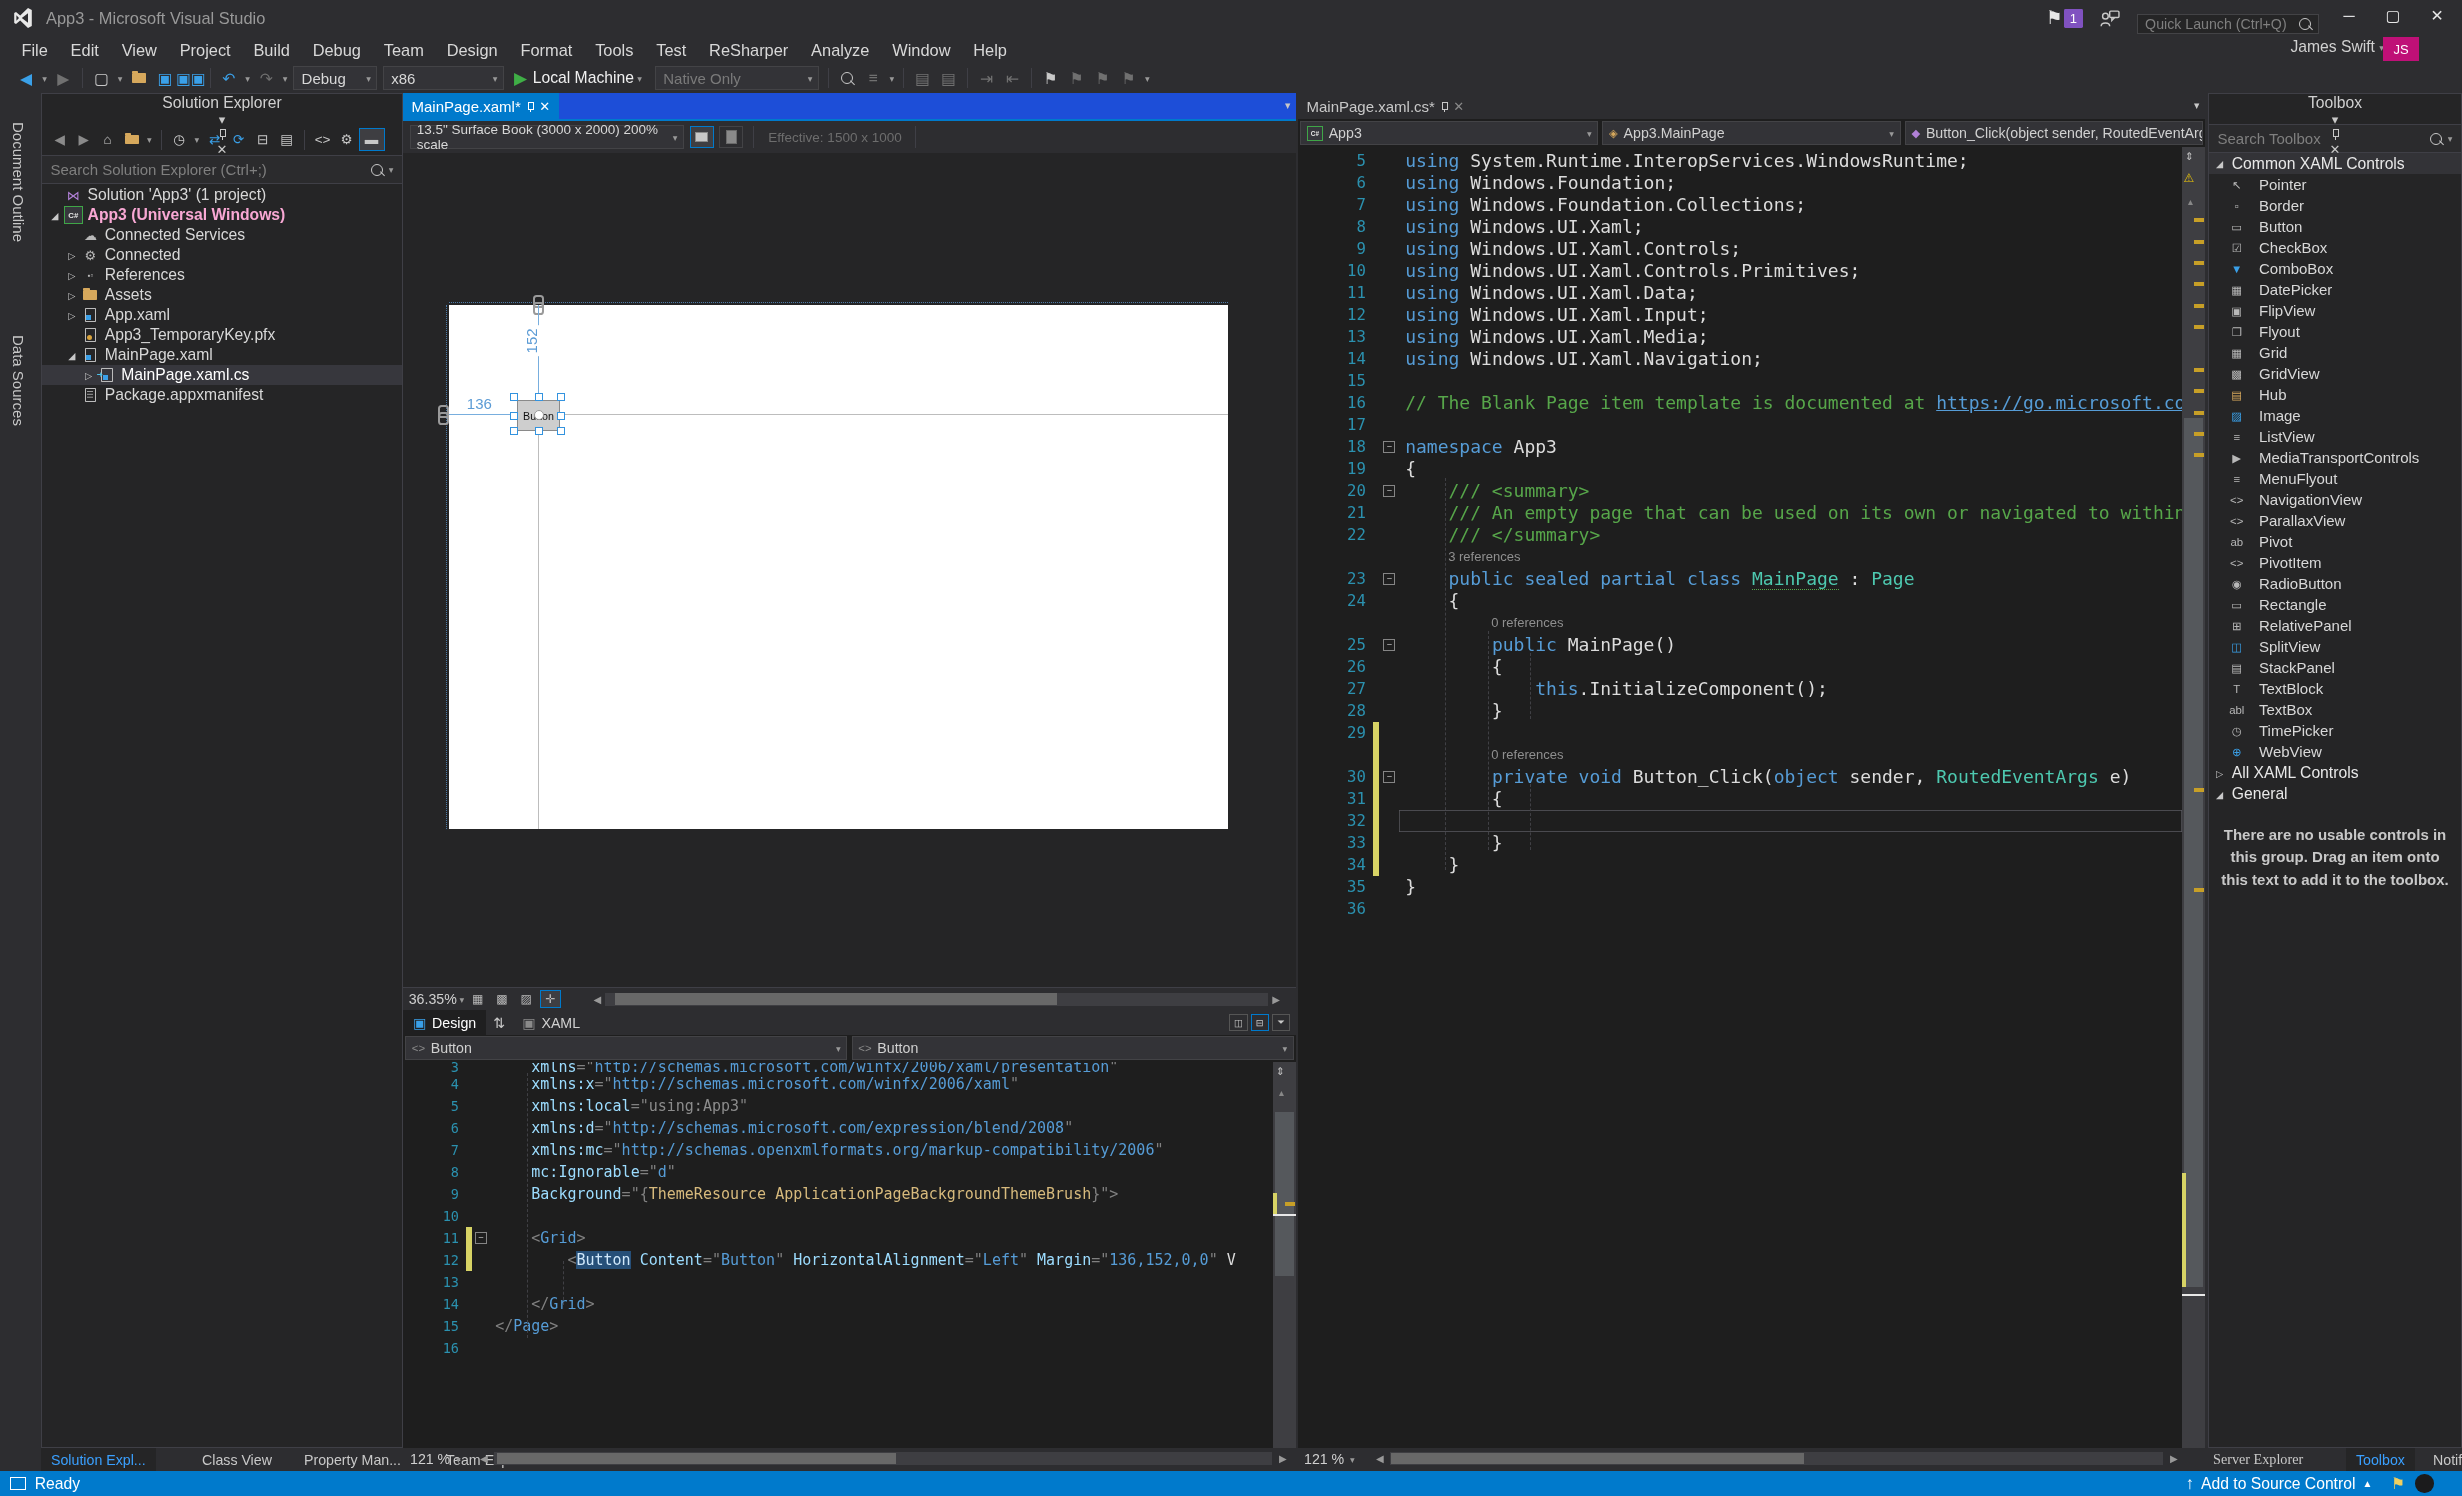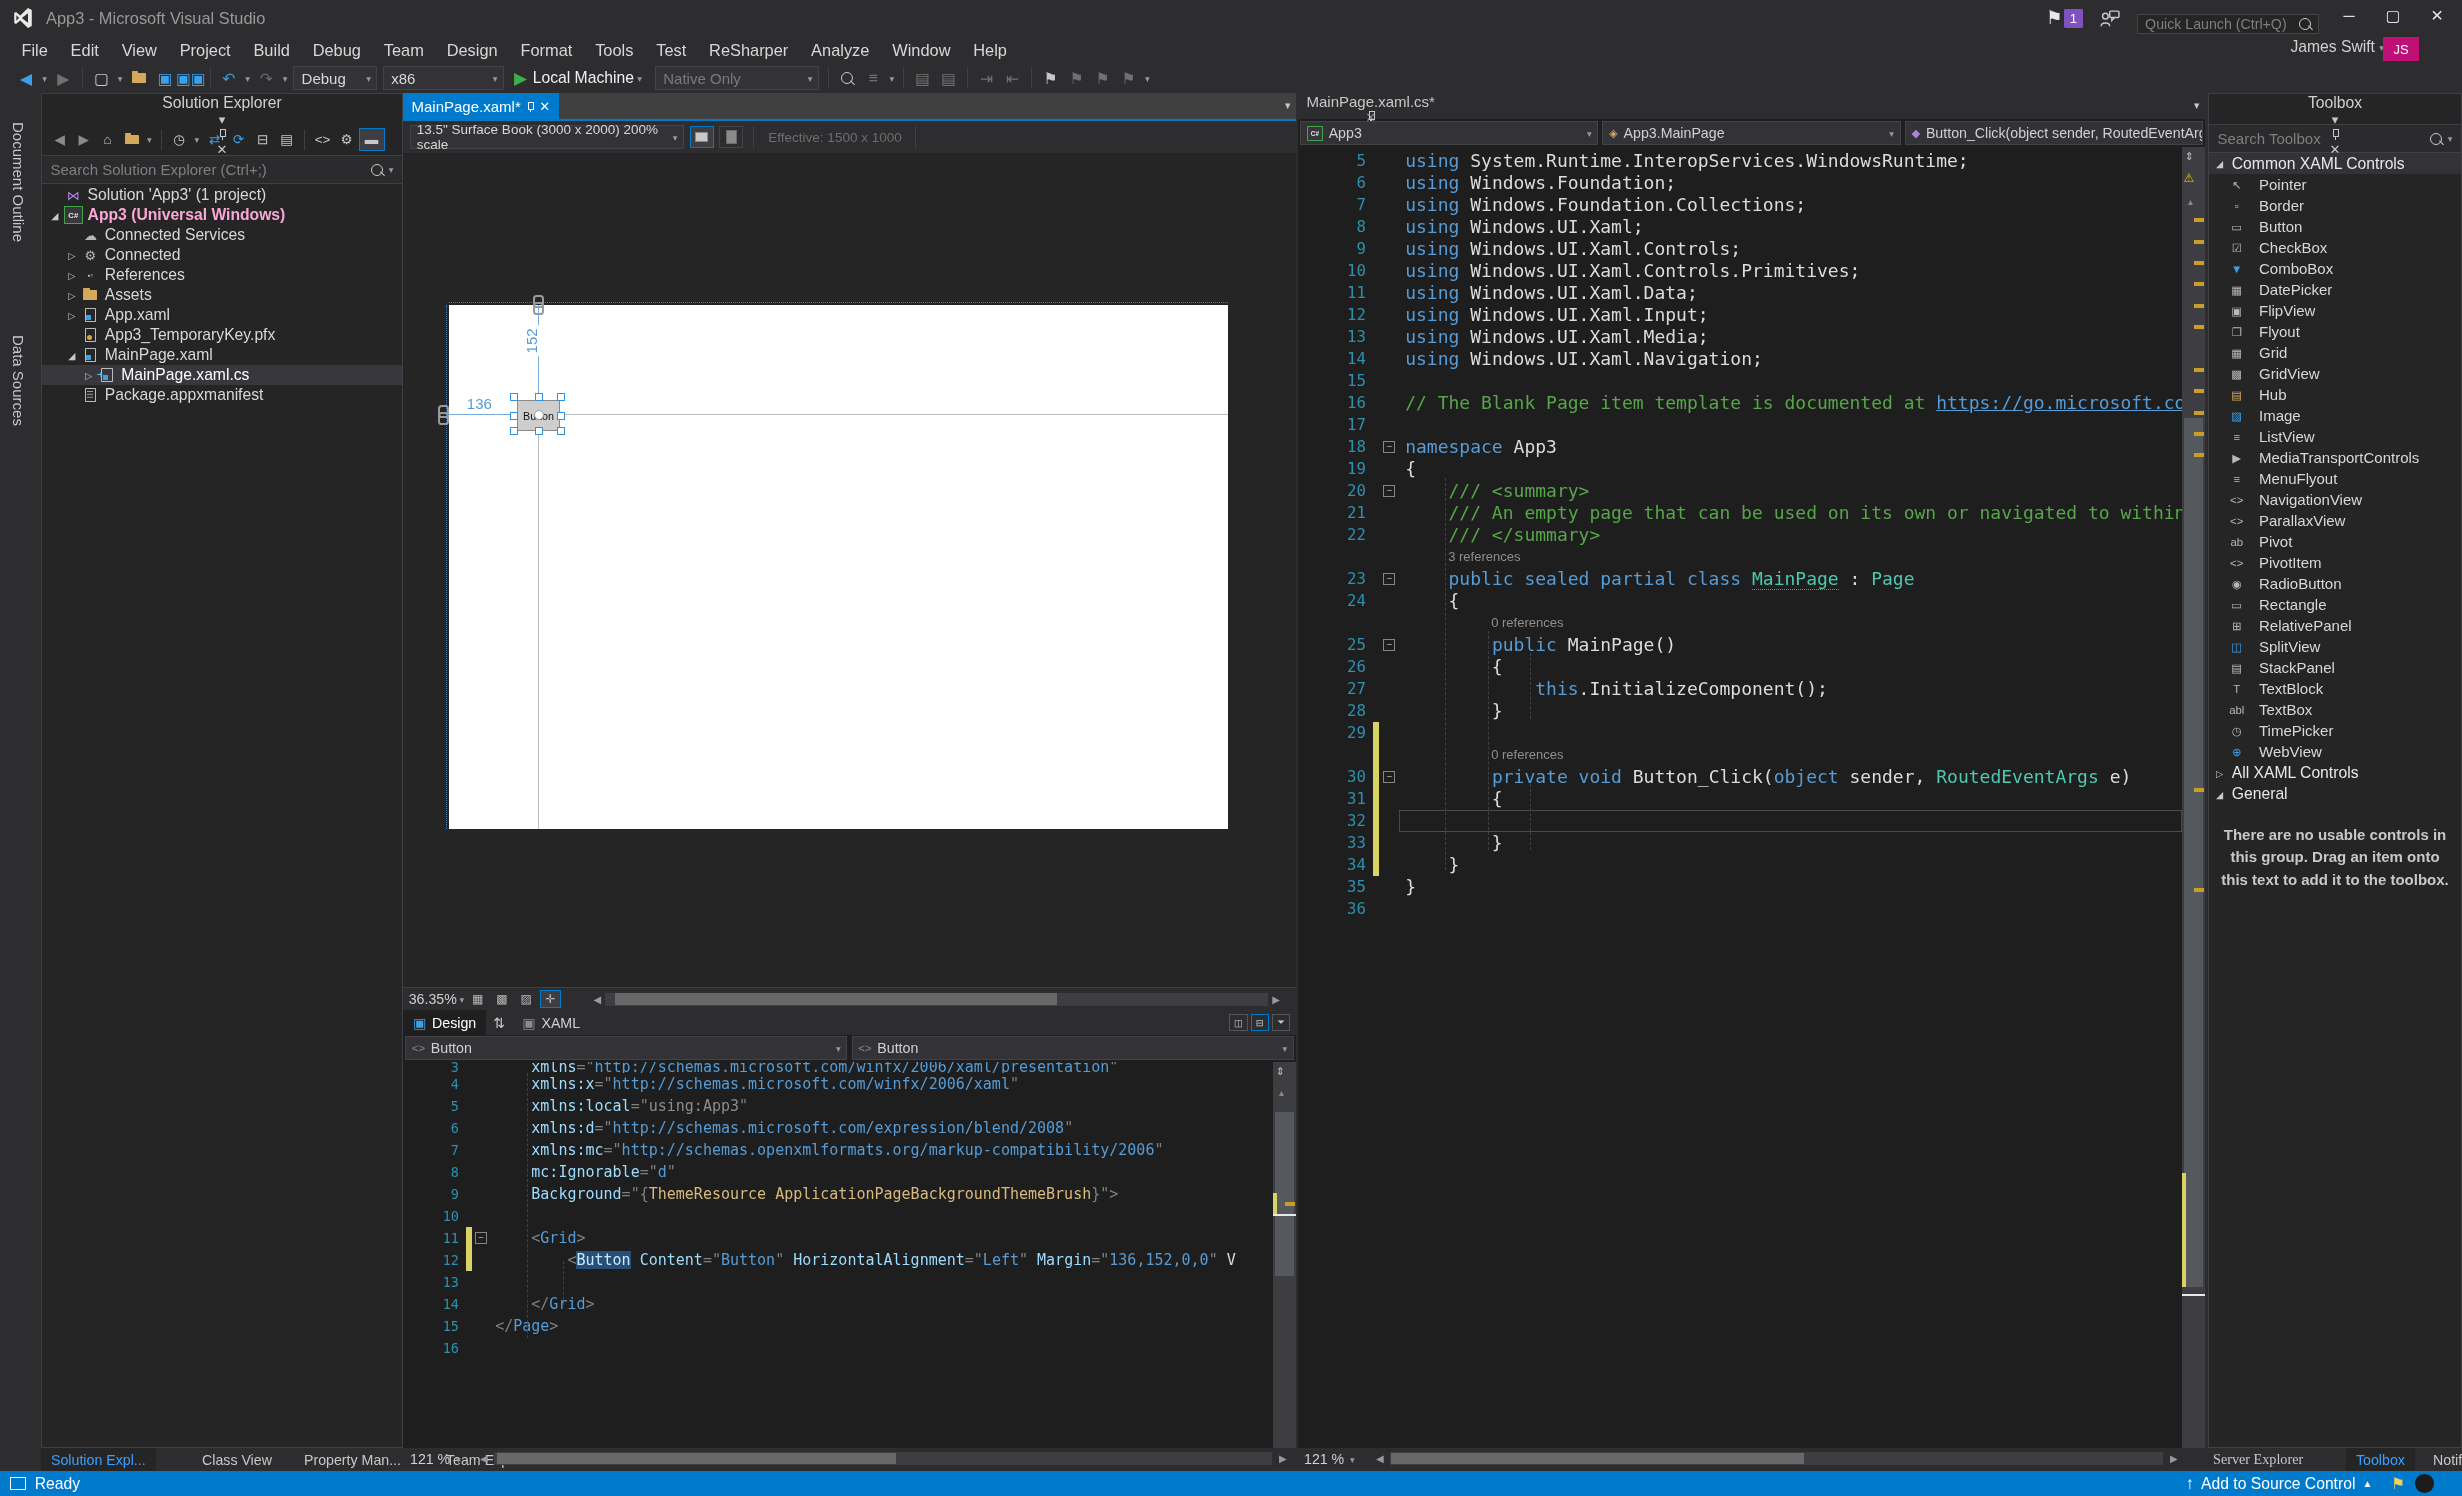--- a/index.html
+++ b/index.html
@@ -66,21 +66,21 @@
   .fi.manifest::after{content:"";position:absolute;left:1.4px;top:2.1px;width:5.7px;height:1.4px;background:#9a9a9a;box-shadow:0 2.8px 0 #9a9a9a,0 5.7px 0 #9a9a9a;}
   .icon-folder{width:14.2px;height:9.3px;background:#d6a85c;border-radius:0.7px;position:relative;}
   .icon-folder::before{content:"";position:absolute;left:0;top:-2.1px;width:6.4px;height:2.1px;background:#d6a85c;border-radius:0.7px 0.7px 0 0;}
   .csproj{width:17px;height:15.7px;background:#37373d;border:0.7px solid #3fa647;color:#e8e8e8;font-size:7.8px;font-weight:bold;display:flex;align-items:center;justify-content:center;}
   .glyph-ic{font-size:13px;color:#b8b8b8;}
   .glyph-purple{color:#b180d7;font-size:13px;}
   
   .tabstrip{position:absolute;left:0;top:0;right:0;height:26px;}
   .doc-tab{position:absolute;top:0;height:26px;display:flex;align-items:center;padding:0 8.5px;font-size:15px;}
   .doc-tab.active{background:#007acc;color:#fff;}
-  .doc-tab.inactive{background:#2d2d30;color:#c8c8c8;flex-direction:column;}
+  .doc-tab.inactive{background:#2d2d30;color:#c8c8c8;}
   .doc-tab .pin{margin:0 5.7px;}
   .doc-tab.active .pin::before{border-color:#fff;} .doc-tab.active .pin::after{background:#fff;}
   .tab-x{font-size:13px;}
   .strip-dd{position:absolute;right:5.7px;top:5.7px;font-size:10.7px;color:#c8c8c8;}
   .blueline{position:absolute;left:0;top:26px;right:0;height:2.1px;background:#007acc;}
   
   .dtoolbar{position:absolute;left:0;top:28px;right:0;height:32px;background:#2d2d30;border-bottom:0.7px solid #3f3f46;display:flex;align-items:center;padding-left:7.1px;}
   .device-combo{width:274px;height:23.5px;background:#333337;border:0.7px solid #434346;display:flex;align-items:center;justify-content:space-between;padding:0 5.7px;font-size:13.5px;color:#d8d8d8;box-sizing:border-box;}
   .orient{width:24px;height:21.4px;border:0.7px solid #434346;background:#2d2d30;display:flex;align-items:center;justify-content:center;margin-left:5.7px;box-sizing:border-box;}
   .orient.sel{border:1.4px solid #007acc;background:#3e3e42;}
@@ -391,21 +391,21 @@
           <span class="tr-arrow"></span>
           <span class="tr-icon">
             <span class="fi manifest"></span>
           </span>
           <span>Package.appxmanifest</span>
         </div>
       </div>
   </div>
 
   <div class="abs" style="left:403px;top:93px;width:893px;height:1355px;background:#1e1e1e;">
-    <div class="tabstrip" style="background:#404040;">
+    <div class="tabstrip" style="background:#1d4ed8;">
       <div class="doc-tab active" style="left:0;">
         <span>MainPage.xaml*</span>
         <span class="pin"></span>
         <span class="tab-x">✕</span>
       </div>
       <span class="strip-dd">▾</span>
     </div>
     <div class="blueline"></div>
 
     <div class="dtoolbar">

